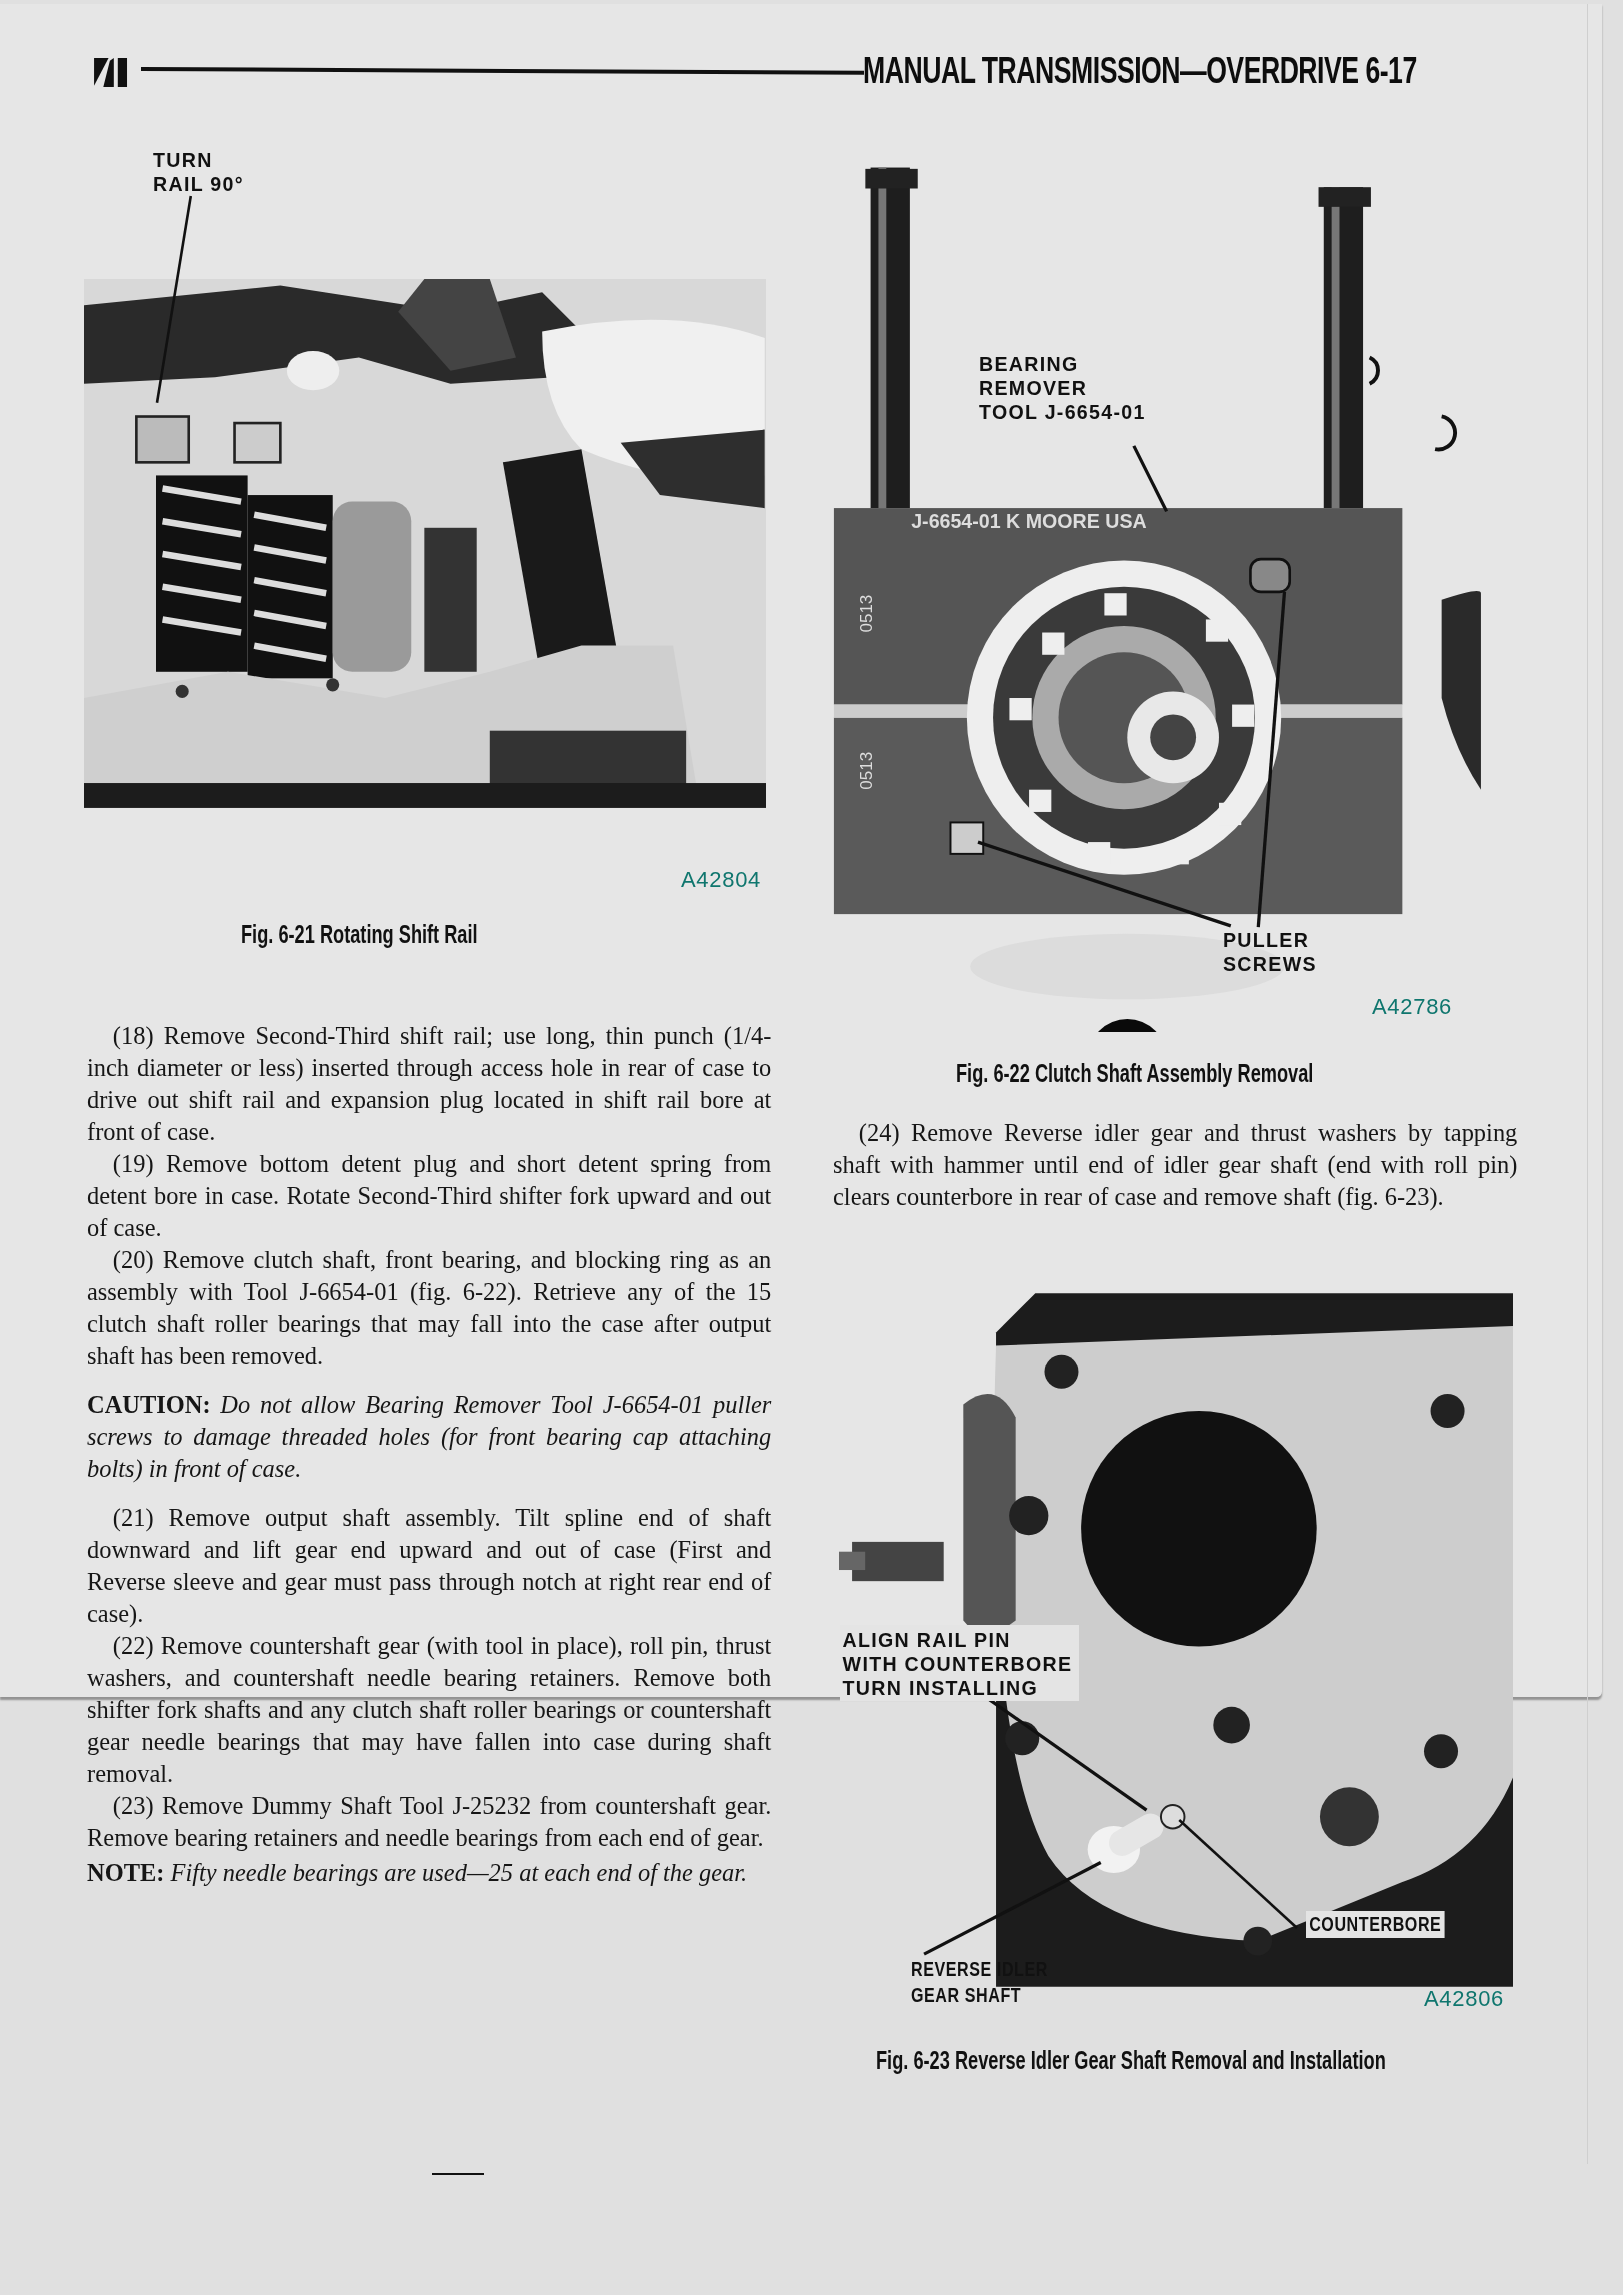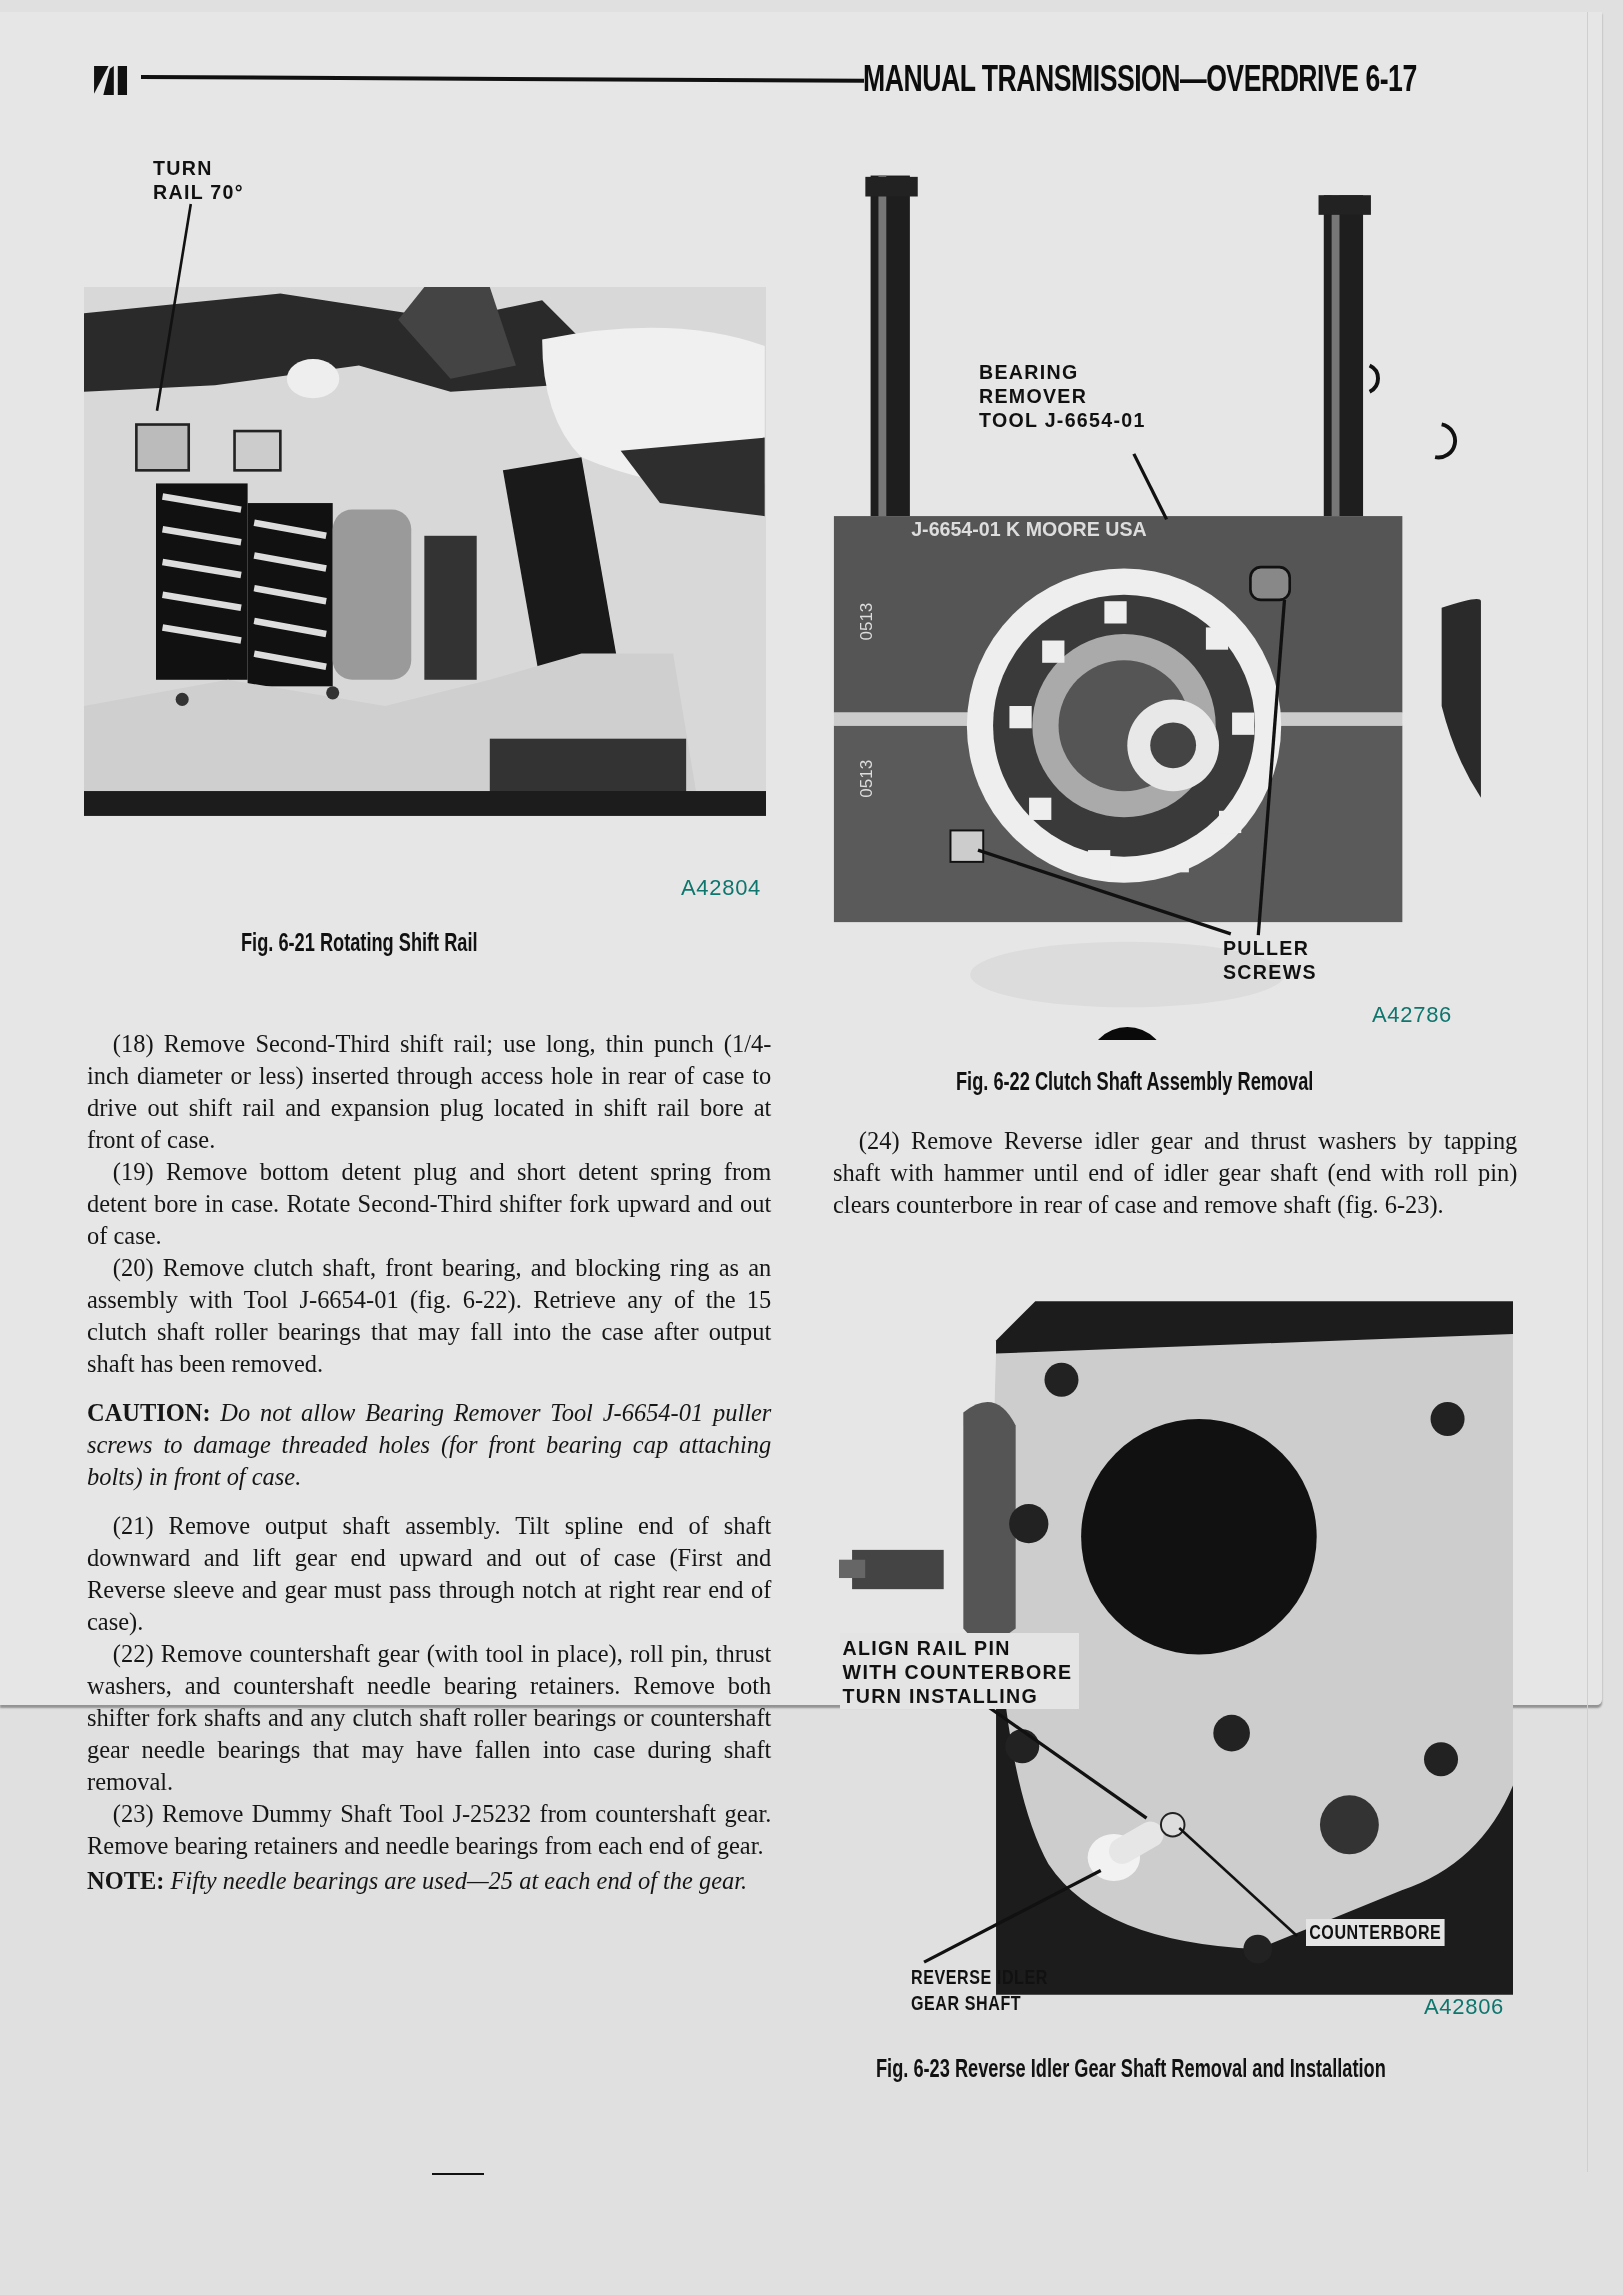--- a/index.html
+++ b/index.html
@@ -1,21 +1,21 @@
 <!DOCTYPE html>
 <html style="font-size:10.5px"><head>
 <meta charset="utf-8">
 <style>
   html, body { margin:0; padding:0; }
   body {
     width:1623px; height:2295px; background:#e0e0e0; position:relative; overflow:hidden;
     font-family:"Liberation Serif", "DejaVu Serif", serif; color:#161616;
   }
   .page {
-    position:absolute; left:0; top:12px; width:1602px; height:1693px;
+    position:absolute; left:0; top:4px; width:1602px; height:1693px;
     background:#e6e6e6;
     border-bottom-right-radius:5.2px;
     box-shadow: 0 2.6px 2px rgba(0,0,0,0.35);
   }
   .page::after {
     content:""; position:absolute; left:1587px; top:0; width:1.3px; height:2160px; background:#cfcfcf;
   }
   
   .hdr-mark { position:absolute; left:94px; top:54px; width:41px; height:29px; }
   .hdr-rule { position:absolute; left:141px; top:63px; width:723px; height:3.9px; background:#111; transform:rotate(0.3deg); transform-origin:left; }
@@ -98,21 +98,21 @@
       <rect x="0" y="770" width="1042" height="38" fill="#1c1c1c"></rect>
       <circle cx="380" cy="620" r="10" fill="#333"></circle>
         <circle cx="150" cy="630" r="10" fill="#333"></circle>
     </svg>
   </div>
   <svg style="position:absolute; left:144px; top:190px;" width="52" height="216" viewBox="0 0 80 330">
     <line x1="72" y1="2" x2="20" y2="320" stroke="#111" stroke-width="4"></line>
   </svg>
   <div class="callout" style="left:153px; top:144px;">
     <div>TURN</div>
-    <div>RAIL 70°</div>
+    <div>RAIL 90°</div>
   </div>
   <div class="fig-id" style="left:681px; top:863px;">A42804</div>
   <div class="fig-caption" style="left:241px; top:915px;">Fig. 6-21  Rotating Shift Rail</div>
 
   <div class="photo" style="left:826px; top:157px; width:655px; height:871px;">
     <svg width="655" height="871" viewBox="0 0 1000 1330">
       <rect width="1000" height="1330" fill="#e4e4e4" opacity="0"></rect>
       <rect x="68" y="10" width="60" height="520" fill="#1e1e1e"></rect>
       <rect x="80" y="10" width="12" height="520" fill="#777"></rect>
       <rect x="60" y="12" width="80" height="30" fill="#222"></rect>

